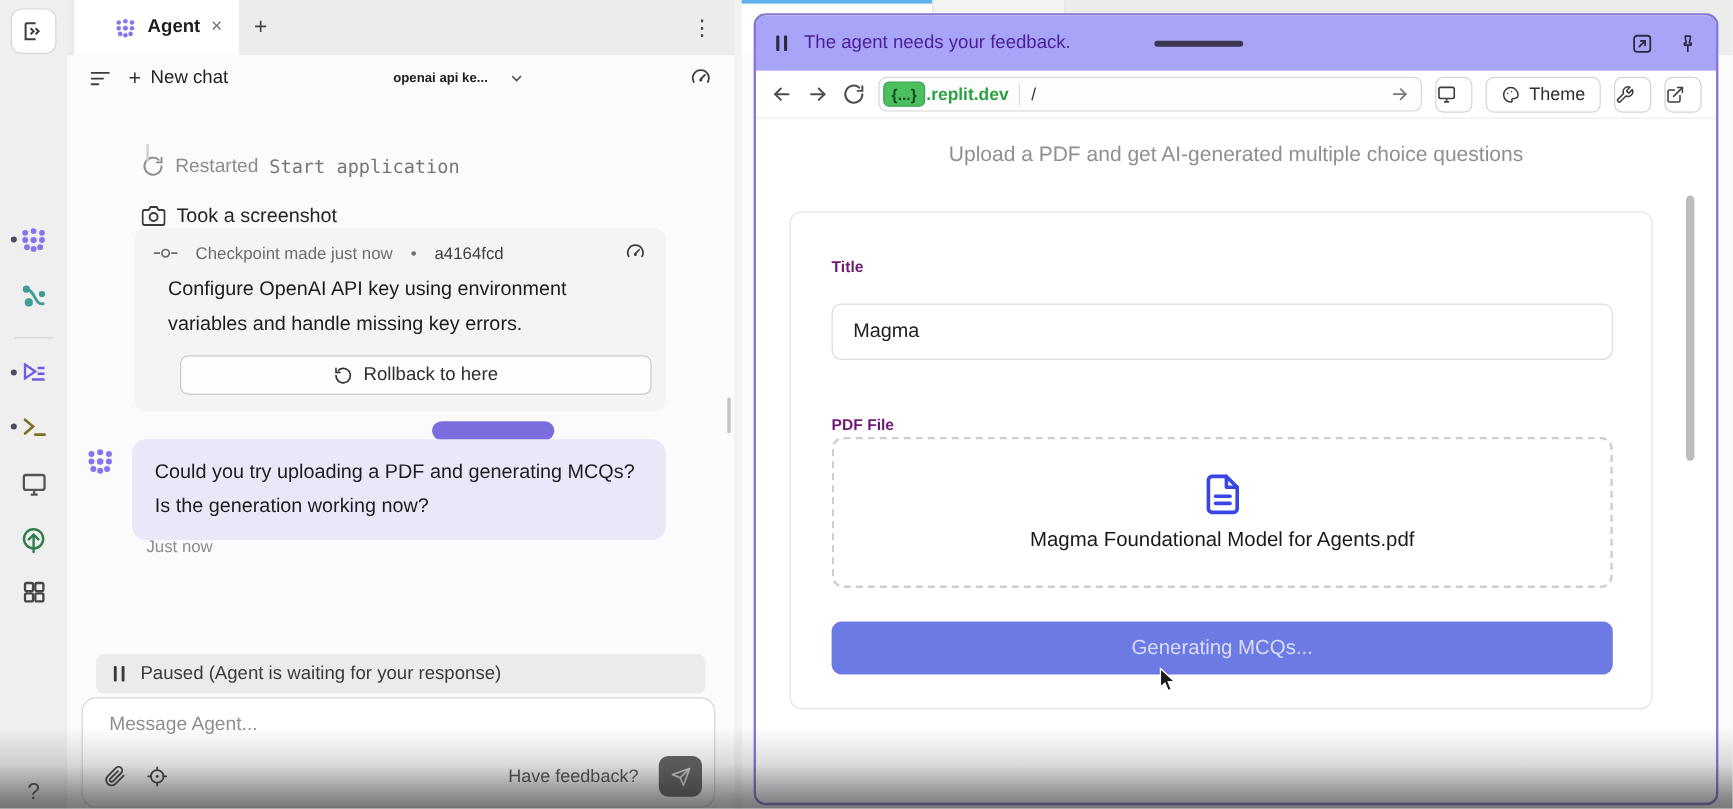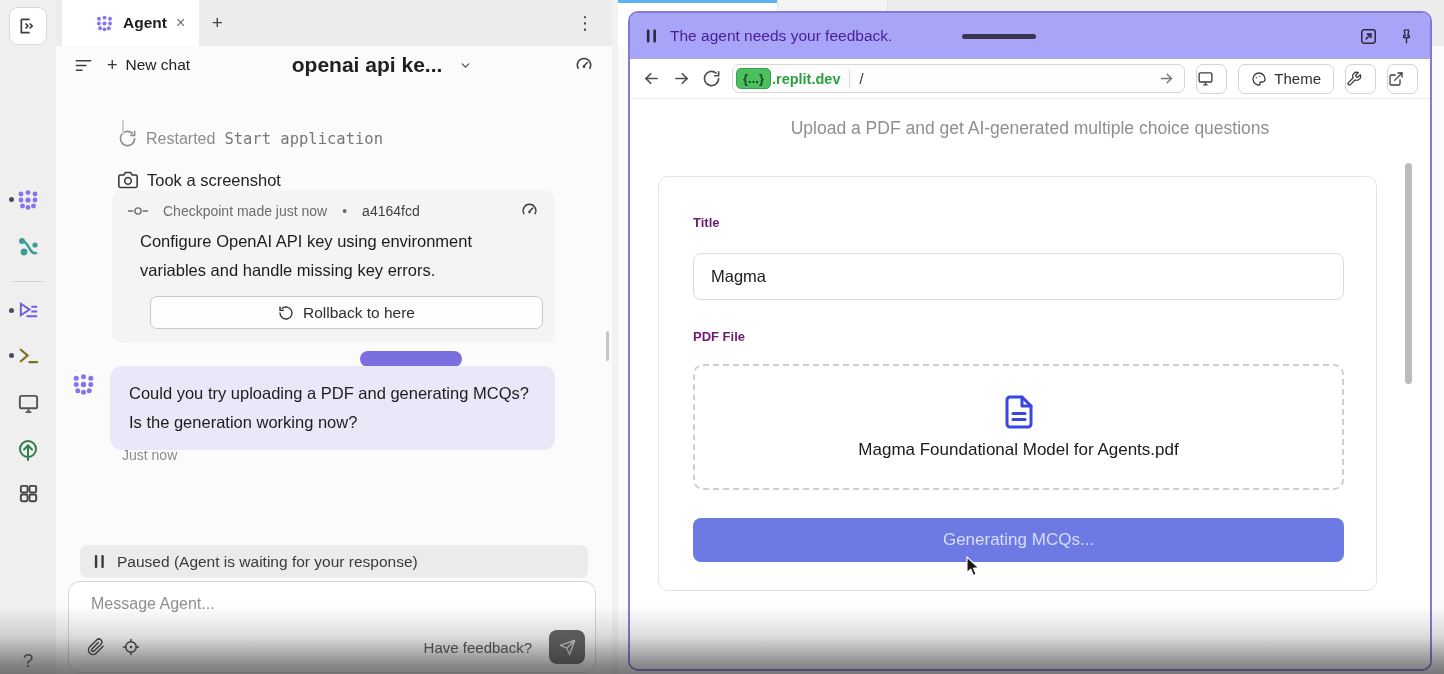--- a/index.html
+++ b/index.html
@@ -20,21 +20,21 @@
   .agent-panel { position:absolute; left:56px; top:0; width:556px; height:674px; background:#fbfbfb; z-index:4; }
   .tabbar { height:46px; background:#ececec; display:flex; align-items:stretch; position:relative; }
   .tab { display:flex; align-items:center; gap:9px; padding:0 14px; font-size:15.5px; font-weight:700; color:#1d1d1d; cursor:pointer; }
   .tab.active { background:#fff;padding-left:33px; }
   .tab .close { font-weight:400; color:#6f6f6f; font-size:16px; cursor:pointer; }
   .tab-plus { width:36px; display:flex; align-items:center; justify-content:center; color:#444; font-size:19px; cursor:pointer; }
   .kebab { position:absolute; right:10px; top:0; height:46px; display:flex; align-items:center; font-size:18px; color:#444; letter-spacing:0; padding:0 8px; cursor:pointer; }
 
   .chat-toolbar { height:38px; display:flex; align-items:center; padding:0 18px; gap:14px; background:#fbfbfb; }
   .newchat { display:flex; align-items:center; gap:8px; font-size:15.5px; color:#1e1e1e; cursor:pointer; }
-  .thread-select { display:flex; align-items:center; gap:17px; margin:0 auto; font-size:21px; font-weight:700; color:#202020; cursor:pointer; }
+  .thread-select { display:flex; align-items:center; gap:17px; margin:0 auto; font-size:11px; font-weight:700; color:#202020; cursor:pointer; }
 
   .timeline-row { position:absolute; display:flex; align-items:center; gap:9px;margin-top:31px; }
   .mono { font-family:"DejaVu Sans Mono","Liberation Mono",monospace; }
   .tl-connector { position:absolute; left:66px; width:1.5px; height:15px; background:#cfcfcf; }
 
   .checkpoint { position:absolute; left:56px; top:190px; width:443px; background:#f4f4f4; border-radius:10px; padding:11px 16px 14px 16px; }
   .cp-head { display:flex; align-items:center; gap:15px; font-size:14px; color:#6c6c6c; }
   .cp-head .hash { color:#3f3f3f; }
   .cp-body { margin:7px 0 11px 12px; font-size:16.5px; line-height:29px; color:#1c1c1c; width:390px; }
   .cp-rollback { margin-left:22px; width:393px; height:33px; background:#fdfdfd; border:1px solid #c9c9c9; border-radius:7px;
@@ -416,21 +416,21 @@
             <path d="M10 14 L21 3"></path>
         </svg>
       </div>
     </div>
 
     <div class="web-content">
       <div class="web-heading">Upload a PDF and get AI-generated multiple choice questions</div>
       <div class="form-card">
         <div class="f-label" style="top:38px">Title</div>
         <input class="title-input" type="text" value="Magma" style="">
-        <div class="f-label" style="top:152px">PDF File</div>
+        <div class="f-label" style="top:169px">PDF File</div>
         <div class="dropzone">
           <svg width="36" height="36" viewBox="0 0 24 24" fill="none" stroke="#3945e4" stroke-width="2" stroke-linecap="round" stroke-linejoin="round">
             <path d="M14 2 H6 a2 2 0 0 0-2 2 v16 a2 2 0 0 0 2 2 h12 a2 2 0 0 0 2-2 V8 z"></path>
             <path d="M14 2 v6 h6"></path>
               <path d="M16 13 H8"></path>
               <path d="M16 17 H8"></path>
           </svg>
           <div class="file-name">Magma Foundational Model for Agents.pdf</div>
         </div>
         <button class="submit-btn">Generating MCQs...</button>

